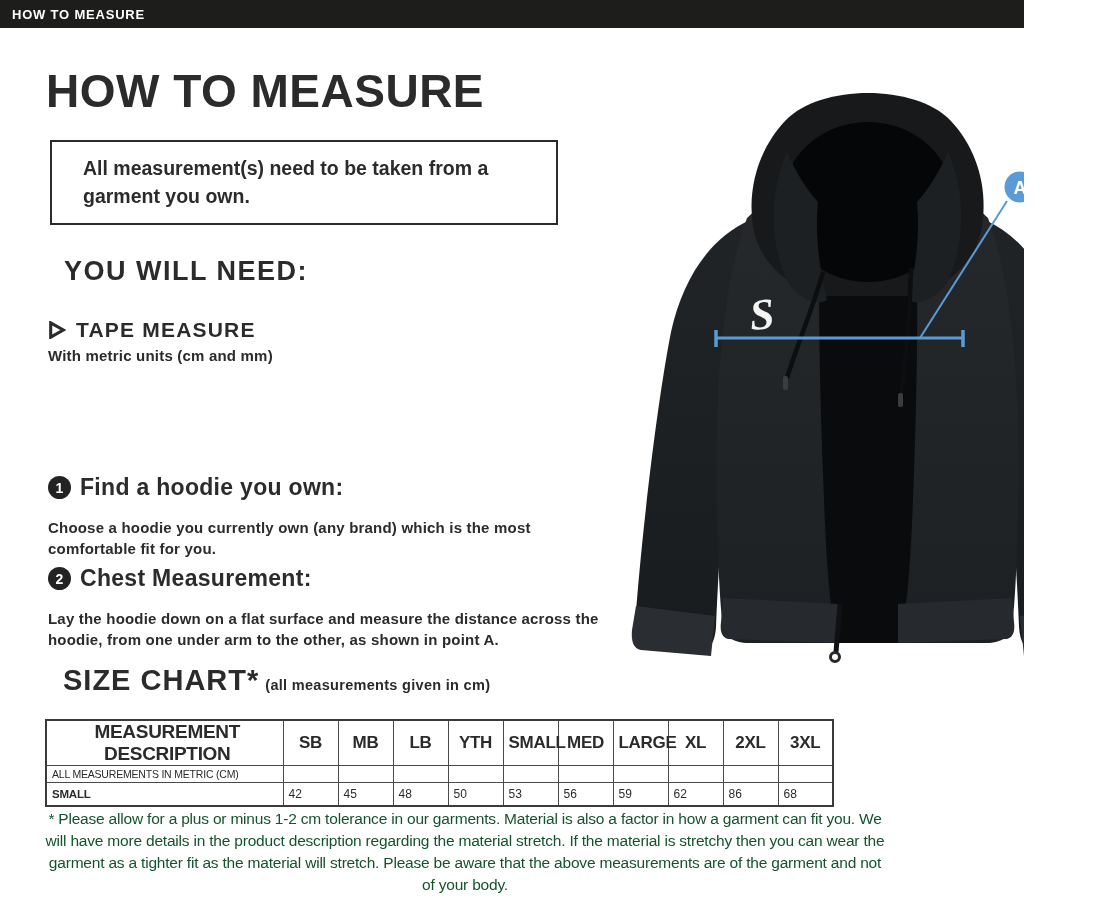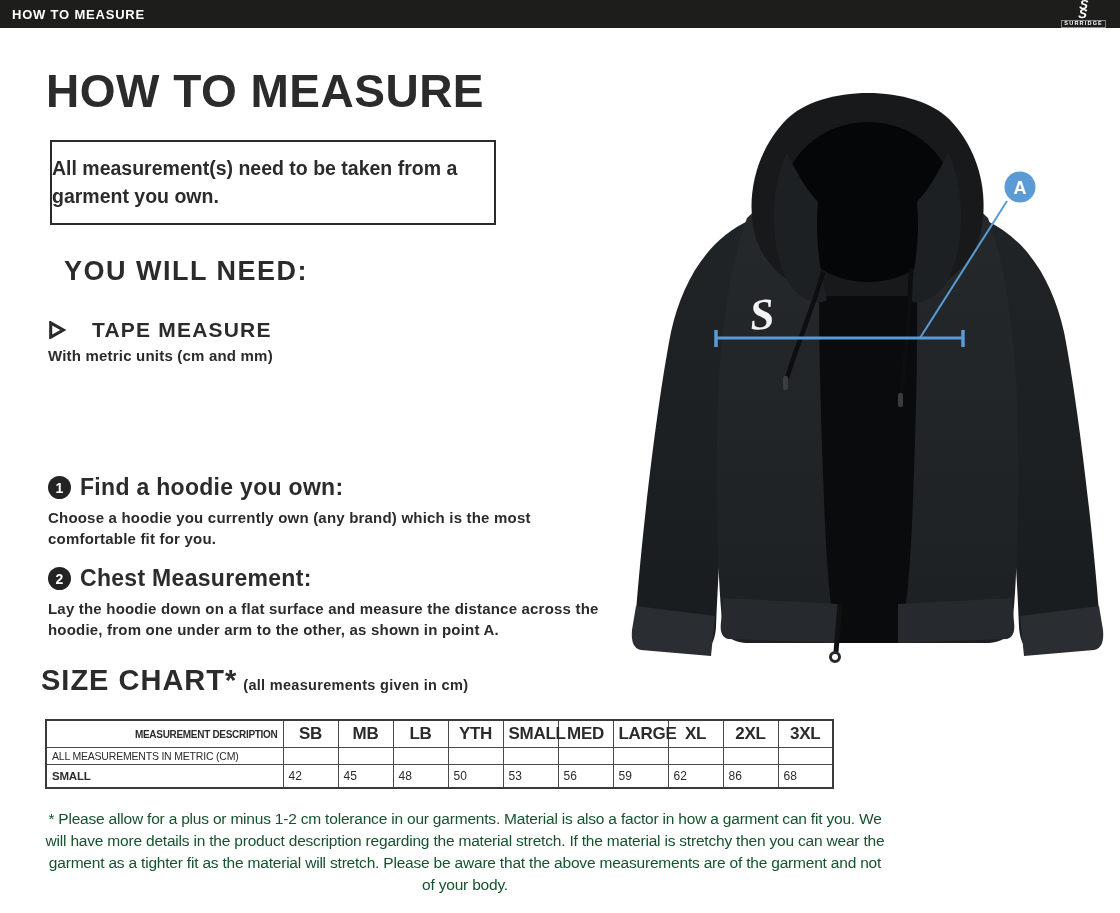--- a/index.html
+++ b/index.html
@@ -1,60 +1,60 @@
 <!DOCTYPE html>
 <html><head>
 <meta charset="utf-8">
 <style>
   html,body{margin:0;padding:0;background:#fff;}
-  #page{position:relative;width:1120px;height:913px;background:#ffffff;overflow:hidden;
+  #page{position:relative;width:1024px;height:913px;background:#ffffff;overflow:hidden;
         font-family:"Liberation Sans","DejaVu Sans",sans-serif;color:#2b2b2b;}
 
   
   .topbar{position:absolute;left:0;top:0;width:1120px;height:28px;background:#1d1d1b;
           display:flex;align-items:center;justify-content:space-between;}
   .topbar-title{color:#ffffff;font-size:13px;font-weight:bold;letter-spacing:.8px;padding-left:12px;}
   .topbar-logo{display:flex;flex-direction:column;align-items:center;justify-content:center;
                padding-right:14px;line-height:1;}
   .topbar-logo .s-mono{color:#fff;font-weight:bold;font-style:italic;font-size:13px;line-height:.72;
                        letter-spacing:0;transform:skewX(-6deg);}
   .topbar-logo .brand{color:#fff;font-size:5.5px;font-weight:bold;letter-spacing:1.2px;margin-top:1px;
                       border:0.5px solid #888;padding:0.5px 2px;}
 
   
   .h1{position:absolute;left:46px;top:64px;font-size:46px;font-weight:bold;letter-spacing:.5px;color:#2b2b2b;}
   .note-box{position:absolute;left:50px;top:140px;width:442px;border:2.5px solid #2b2b2b;
-            padding:13px 0;font-size:19.5px;font-weight:bold;line-height:1.42;color:#2b2b2b;}
+            padding:13px 31px;font-size:19.5px;font-weight:bold;line-height:1.42;color:#2b2b2b;}
   .h2-need{position:absolute;left:64px;top:256px;font-size:27px;font-weight:bold;letter-spacing:1.5px;}
 
   .need-item{position:absolute;left:48px;}
-  .need-item .title-row{display:flex;align-items:center;gap:26px;}
+  .need-item .title-row{display:flex;align-items:center;gap:10px;}
   .tri{width:18px;height:18px;flex:0 0 auto;}
   .need-title{font-size:21px;font-weight:bold;letter-spacing:1.2px;}
   .need-desc{font-size:15px;font-weight:bold;margin-top:5px;letter-spacing:.2px;}
 
   .step{position:absolute;left:48px;}
   .step .title-row{display:flex;align-items:center;gap:9px;}
   .step-num{width:23px;height:23px;border-radius:50%;background:#232323;color:#fff;
             display:flex;align-items:center;justify-content:center;font-size:14px;font-weight:bold;flex:0 0 auto;}
   .step-title{font-size:23px;font-weight:bold;letter-spacing:.3px;}
-  .step-desc{font-size:15px;font-weight:bold;line-height:1.38;margin-top:7px;width:565px;letter-spacing:.2px;}
-
-  .h2-chart{position:absolute;left:41px;top:664px;font-size:29px;font-weight:bold;letter-spacing:1px;text-align:right;}
+  .step-desc{font-size:15px;font-weight:bold;line-height:1.38;margin-top:17px;width:565px;letter-spacing:.2px;}
+
+  .h2-chart{position:absolute;left:63px;top:664px;font-size:29px;font-weight:bold;letter-spacing:1px;text-align:right;}
   .h2-chart .sub{font-size:14.5px;font-weight:bold;letter-spacing:.3px;margin-left:6px;}
 
   
   table.size{position:absolute;left:45px;top:719px;border-collapse:collapse;table-layout:fixed;
              width:787px;background:#fff;}
   table.size col.c0{width:237px;}
   table.size col.cn{width:55px;}
   table.size td,table.size th{border:1px solid #4a4a4a;padding:0 5px;color:#2b2b2b;}
   table.size{border:2px solid #3a3a3a;}
   tr.hdr th{font-size:17px;font-weight:bold;height:26px;letter-spacing:-.3px;}
-  tr.hdr th.first{text-align:right;font-size:10px;padding-left:10px;}
+  tr.hdr th.first{text-align:center;font-size:19px;padding-left:10px;}
   tr.metric td{font-size:10.5px;font-weight:normal;height:16px;letter-spacing:-.2px;}
   tr.vals td{font-size:12px;height:22px;text-align:left;}
   tr.vals td.first{text-align:left;font-size:11.5px;font-weight:bold;letter-spacing:-.2px;}
 
   .disclaimer{position:absolute;left:42px;top:808px;width:846px;font-size:15.5px;line-height:1.42;
               color:#14532d;letter-spacing:-.2px;text-align:center;}
 
   
   .figure{position:absolute;left:615px;top:40px;width:505px;height:625px;}
 </style>

